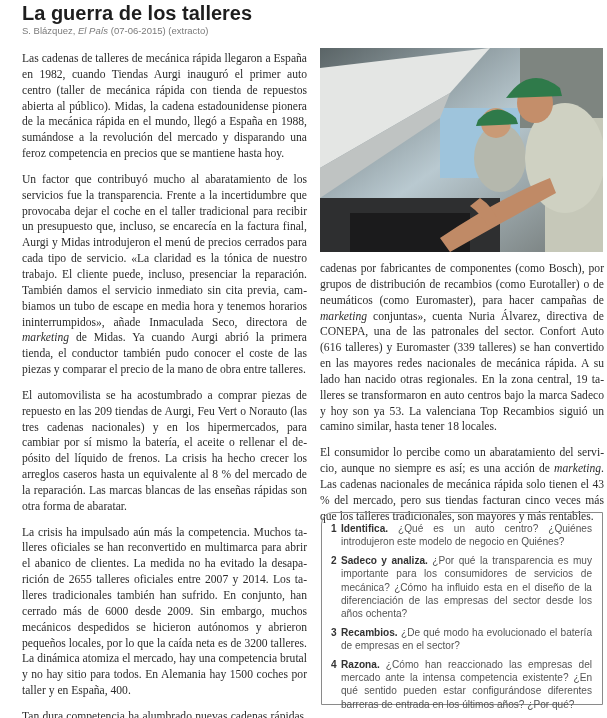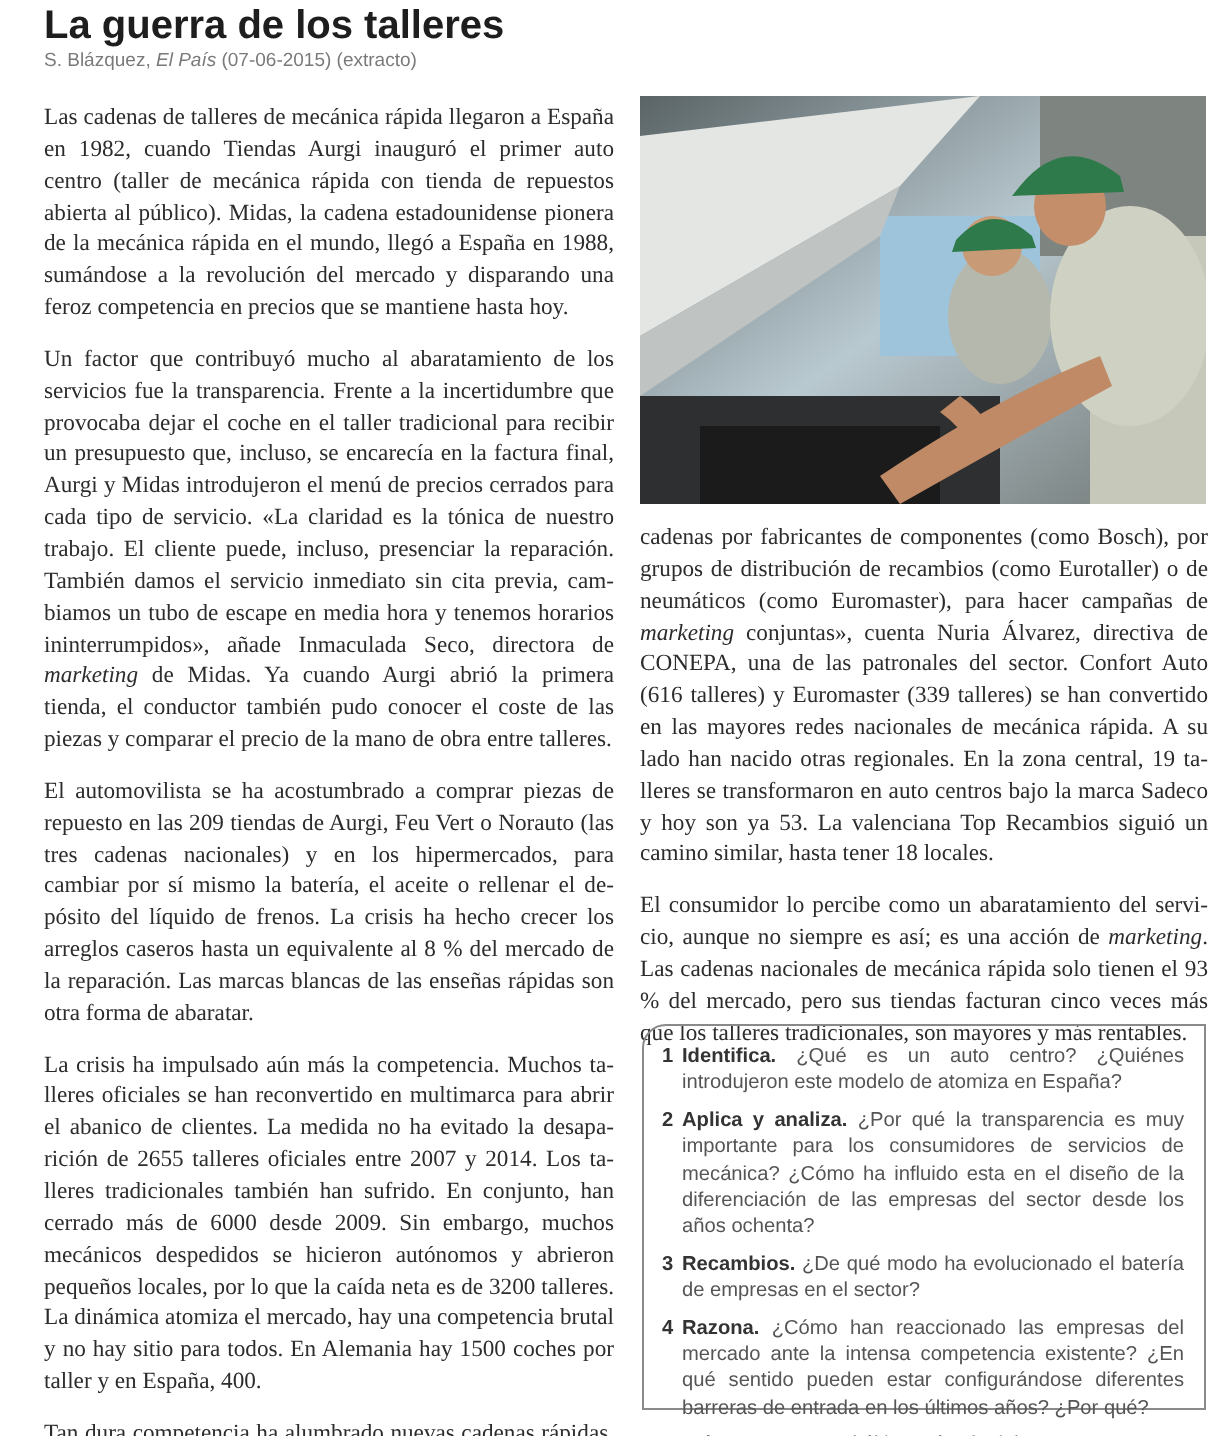--- a/index.html
+++ b/index.html
@@ -82,31 +82,31 @@
     <ellipse cx="245" cy="110" rx="40" ry="55" fill="#cfd1c2"></ellipse>
     <ellipse cx="215" cy="55" rx="18" ry="20" fill="#c48e6a"></ellipse>
     <path d="M190 45 Q212 18 240 40 L242 48 L186 50 Z" fill="#2f7a4a"></path>
     <path d="M120 190 Q180 150 230 130 L236 145 Q190 170 130 204 Z" fill="#c08a66"></path>
     <path d="M160 150 Q175 160 178 175 L168 178 Q160 165 150 158 Z" fill="#c08a66"></path>
   </svg>
 </div>
 
 <div class="col col-right">
   <p><span>cadenas por fabricantes de componentes (como Bosch), por grupos de distribución de recambios (como Eurotaller) o de neumáticos (como Euromaster), para hacer campañas de </span><em>marketing</em><span> conjuntas», cuenta Nuria Álvarez, directiva de CONEPA, una de las patronales del sector. Confort Auto (616 talleres) y Euromaster (339 talleres) se han convertido en las mayores redes nacionales de mecánica rápida. A su lado han nacido otras regionales. En la zona central, 19 ta­lleres se transformaron en auto centros bajo la marca Sadeco y hoy son ya 53. La valenciana Top Recambios siguió un camino similar, hasta tener 18 locales.</span></p>
-  <p><span>El consumidor lo percibe como un abaratamiento del servi­cio, aunque no siempre es así; es una acción de </span><em>marketing</em><span>. Las cadenas nacionales de mecánica rápida solo tienen el 93 % del mercado, pero sus tiendas facturan cinco veces más que los talleres tradicionales, son mayores y más rentables.</span></p>
+  <p><span>El consumidor lo percibe como un abaratamiento del servi­cio, aunque no siempre es así; es una acción de </span><em>marketing</em><span>. Las cadenas nacionales de mecánica rápida solo tienen el 43 % del mercado, pero sus tiendas facturan cinco veces más que los talleres tradicionales, son mayores y más rentables.</span></p>
 </div>
 
 <div class="box">
   <div class="q">
     <span class="num">1</span>
-    <span class="body"><span class="verb">Identifica.</span><span> ¿Qué es un auto centro? ¿Quiénes introdujeron este modelo de atomiza en España?</span></span>
+    <span class="body"><span class="verb">Identifica.</span><span> ¿Qué es un auto centro? ¿Quiénes introdujeron este modelo de negocio en Quiénes?</span></span>
   </div>
   <div class="q">
     <span class="num">2</span>
-    <span class="body"><span class="verb">Aplica y analiza.</span><span> ¿Por qué la transparencia es muy impor­tante para los consumidores de servicios de mecánica? ¿Cómo ha influido esta en el diseño de la diferenciación de las empresas del sector desde los años ochenta?</span></span>
+    <span class="body"><span class="verb">Sadeco y analiza.</span><span> ¿Por qué la transparencia es muy impor­tante para los consumidores de servicios de mecánica? ¿Cómo ha influido esta en el diseño de la diferenciación de las empresas del sector desde los años ochenta?</span></span>
   </div>
   <div class="q">
     <span class="num">3</span>
     <span class="body"><span class="verb">Recambios.</span><span> ¿De qué modo ha evolucionado el batería de empresas en el sector?</span></span>
   </div>
   <div class="q">
     <span class="num">4</span>
     <span class="body"><span class="verb">Razona.</span><span> ¿Cómo han reaccionado las empresas del merca­do ante la intensa competencia existente? ¿En qué sentido pueden estar configurándose diferentes barreras de entra­da en los últimos años? ¿Por qué?</span></span>
   </div>
   <div class="q">

